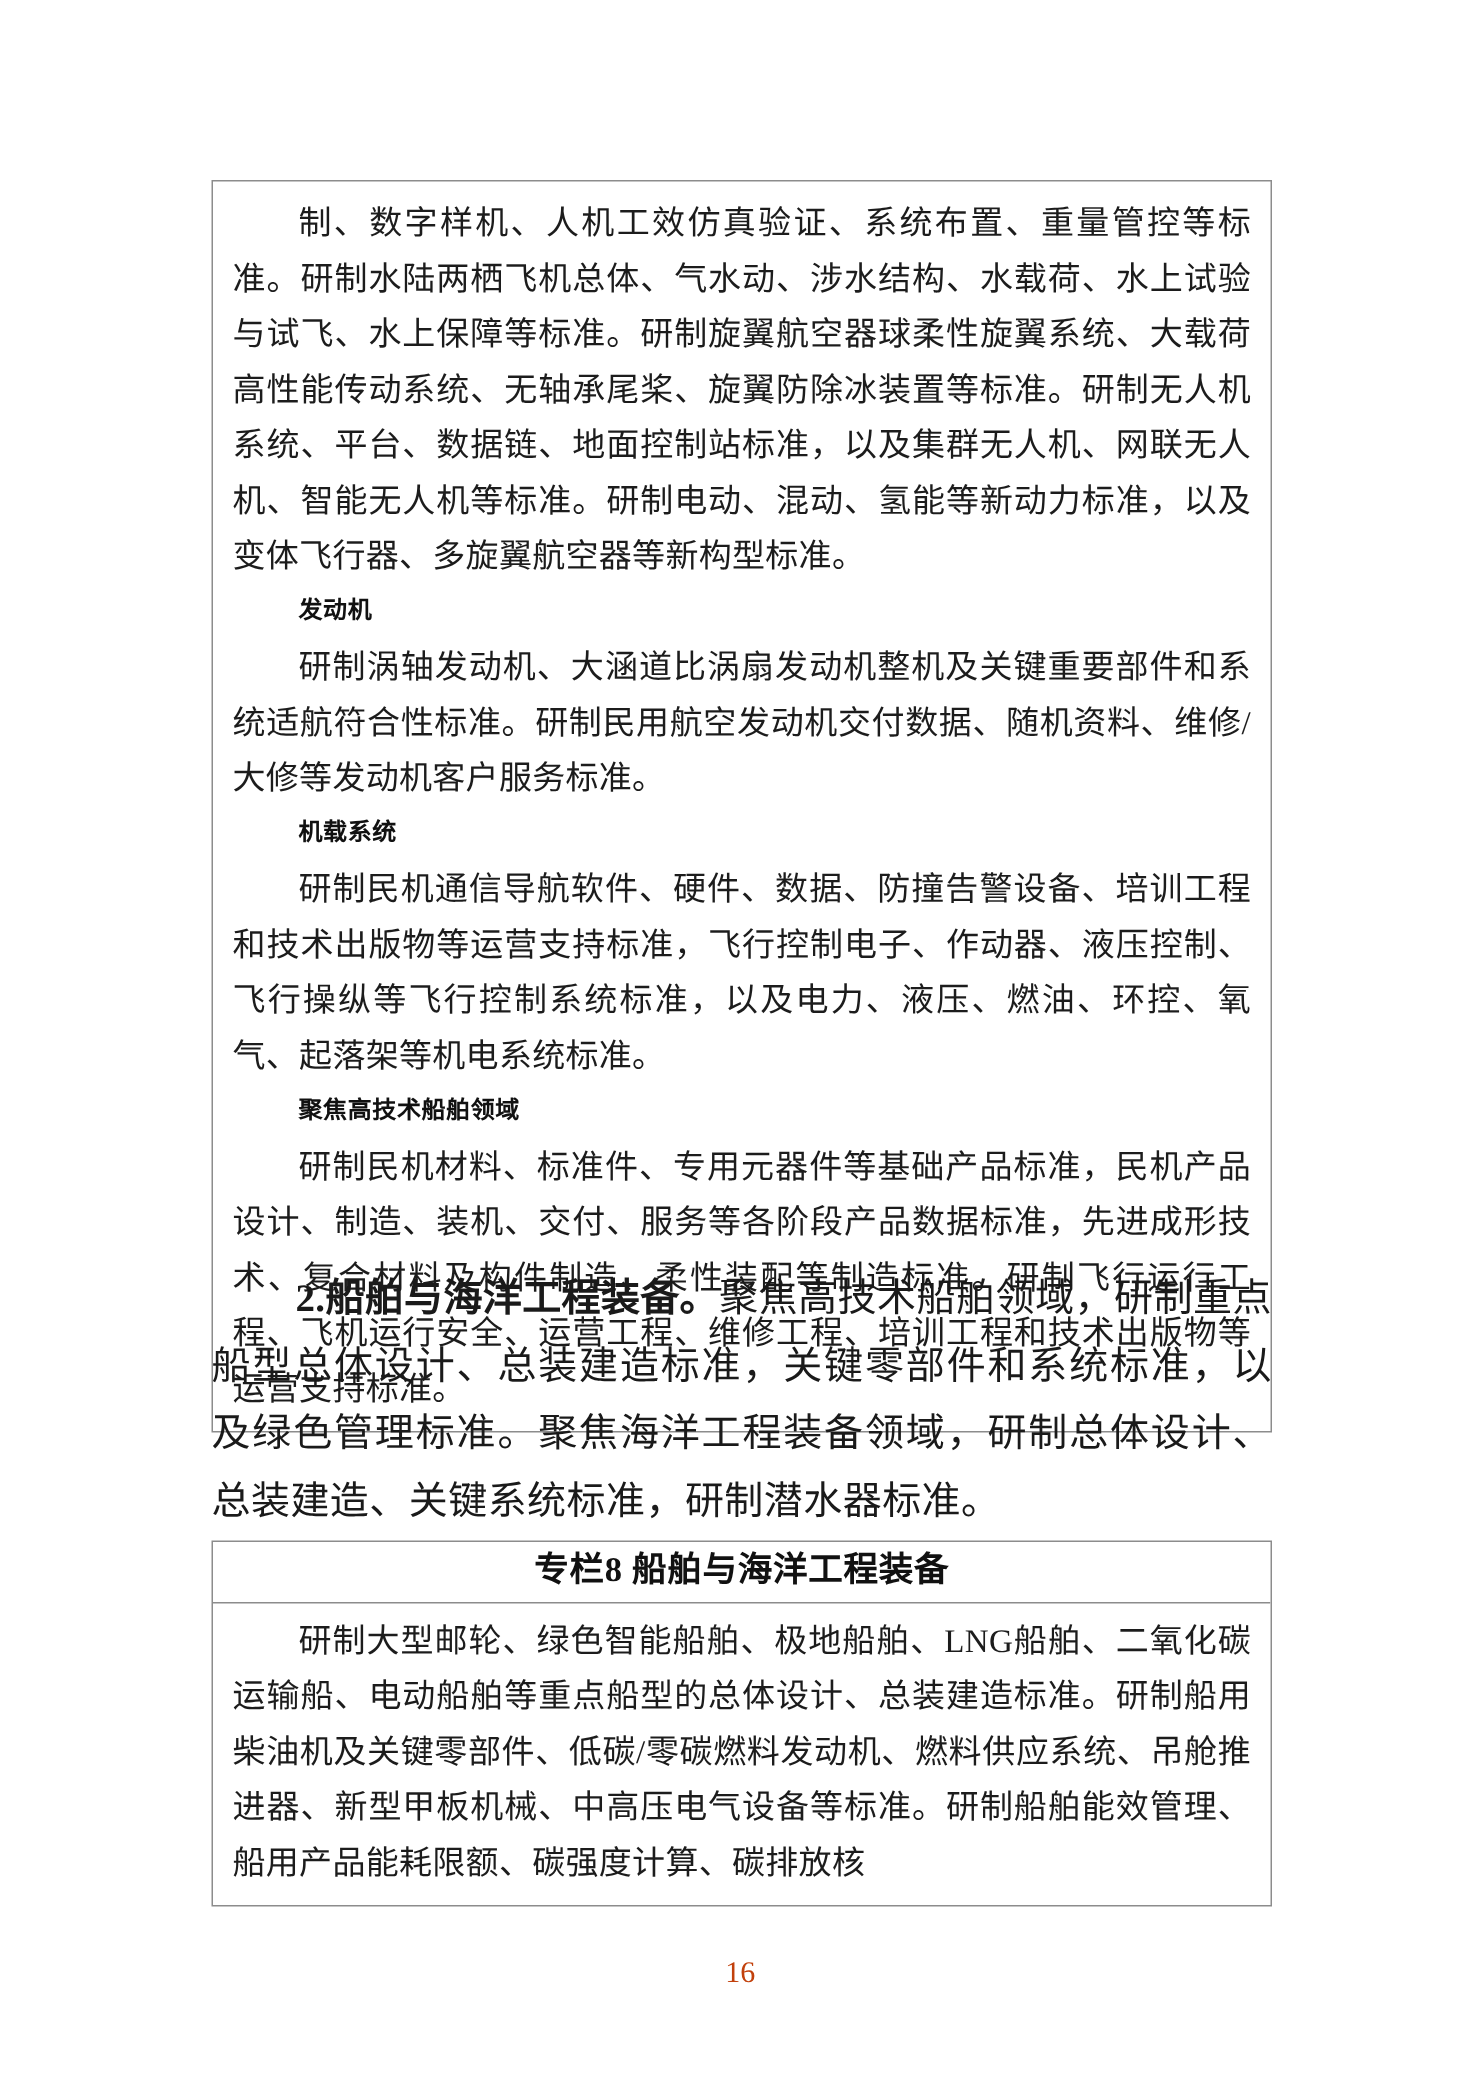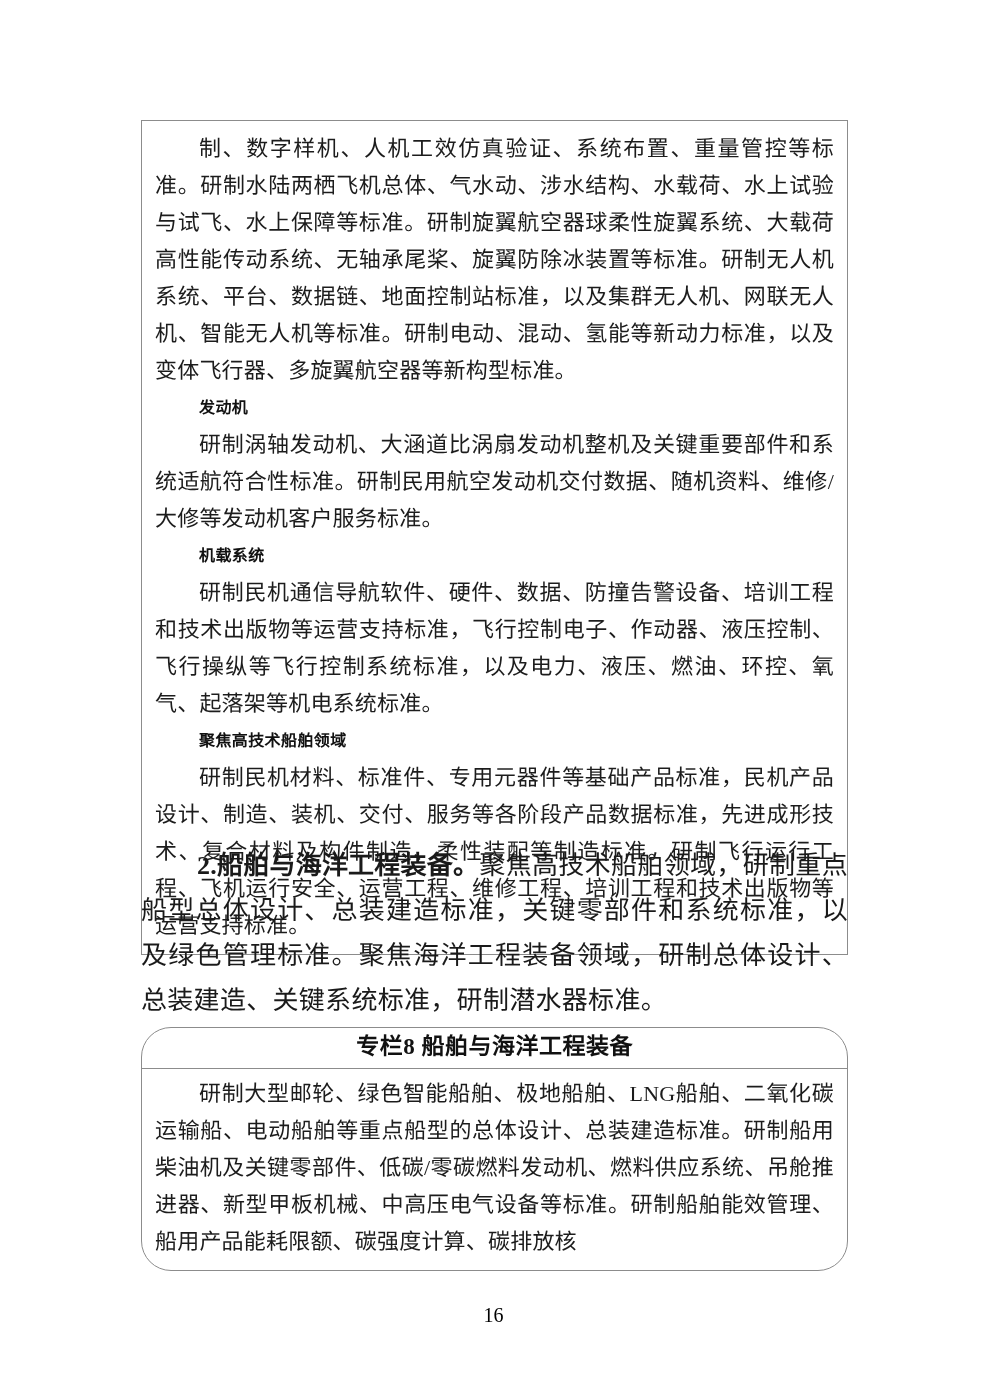--- a/index.html
+++ b/index.html
@@ -97,27 +97,27 @@
   }
 
   
   .page-number {
     position: absolute;
     left: 0;
     width: 987px;
     text-align: center;
     font-size: 20px;
     line-height: 24px;
-    color: #000000;
+    color: #c2410c;
   }
 
   
   #callout-1 { top: 120px; }
   #body-1    { top: 843px; }
-  #callout-2 { top: 1027px; border-radius: 30px; }
+  #callout-2 { top: 1027px; }
   #page-num  { top: 1303px; }
 
   
   .clip-bottom {
     overflow: hidden;
   }
 </style>
 </head>
 <body>
 

